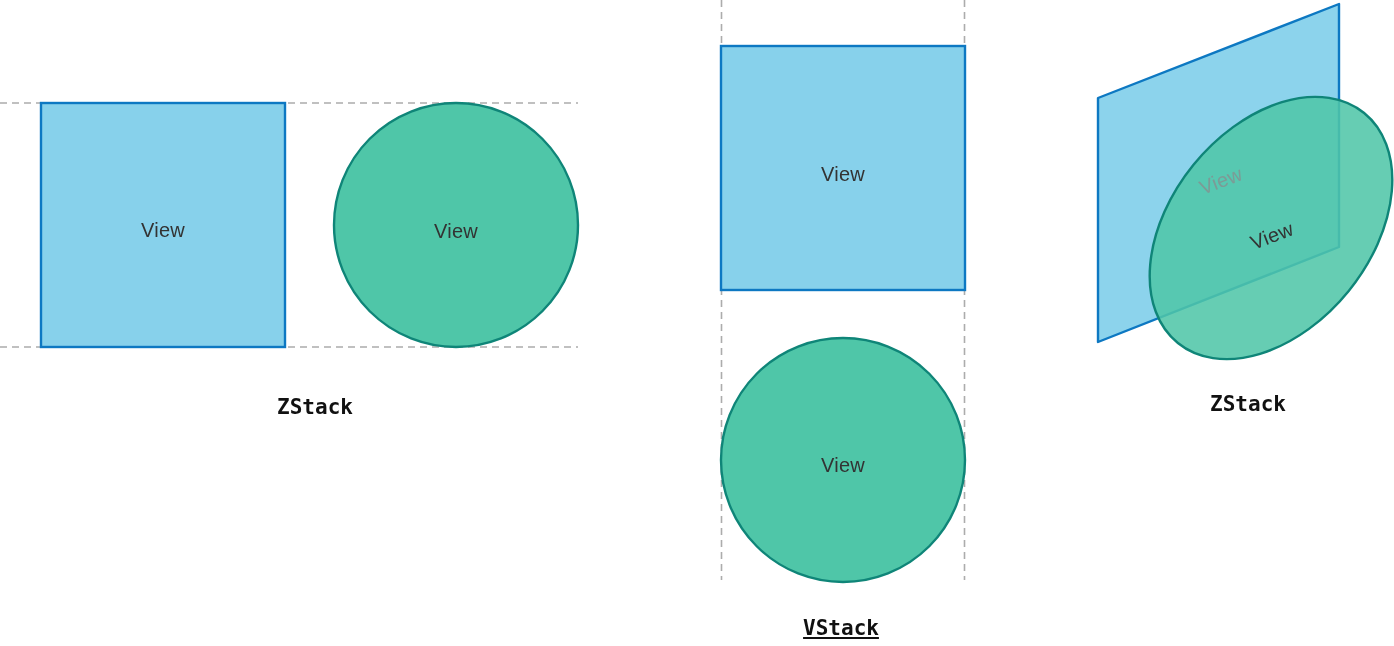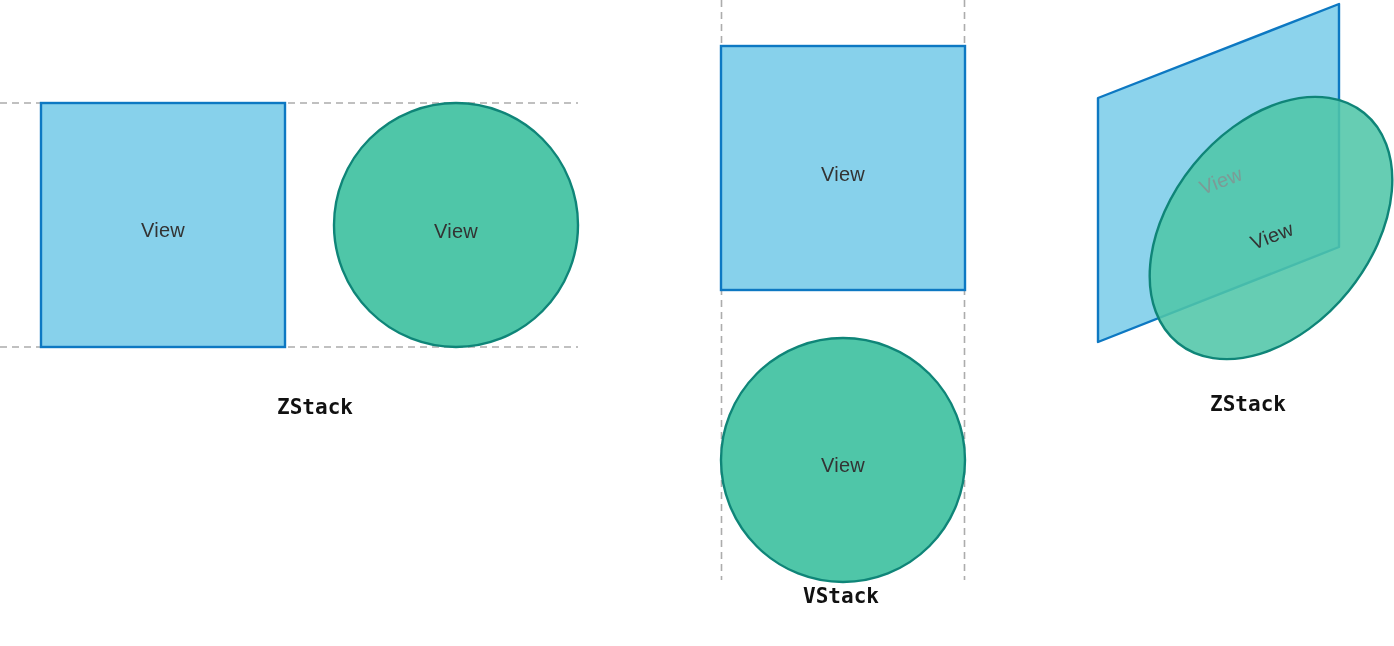--- a/index.html
+++ b/index.html
@@ -102,19 +102,19 @@
       <ellipse class="shape-green-translucent" cx="0" cy="0" rx="148" ry="100" transform="translate(1271,228) rotate(-51)"></ellipse>
     </g>
   </svg>
 
   <div class="view-label" style="left:163px; top:230px;">View</div>
   <div class="view-label" style="left:456px; top:231px;">View</div>
   <div class="stack-label" style="left:315px; top:407px;">ZStack</div>
 
   <div class="view-label" style="left:843px; top:174px;">View</div>
   <div class="view-label" style="left:843px; top:465px;">View</div>
-  <div class="stack-label" style="left:841px; top:596px;">VStack</div>
+  <div class="stack-label" style="left:841px; top:628px;text-decoration:underline;">VStack</div>
 
   <div class="view-label faded" style="left:1221px; top:181px;">View</div>
   <div class="view-label rotated" style="left:1272px; top:236px;">View</div>
   <div class="stack-label" style="left:1248px; top:404px;">ZStack</div>
 
 </div>
 
 </body></html>

